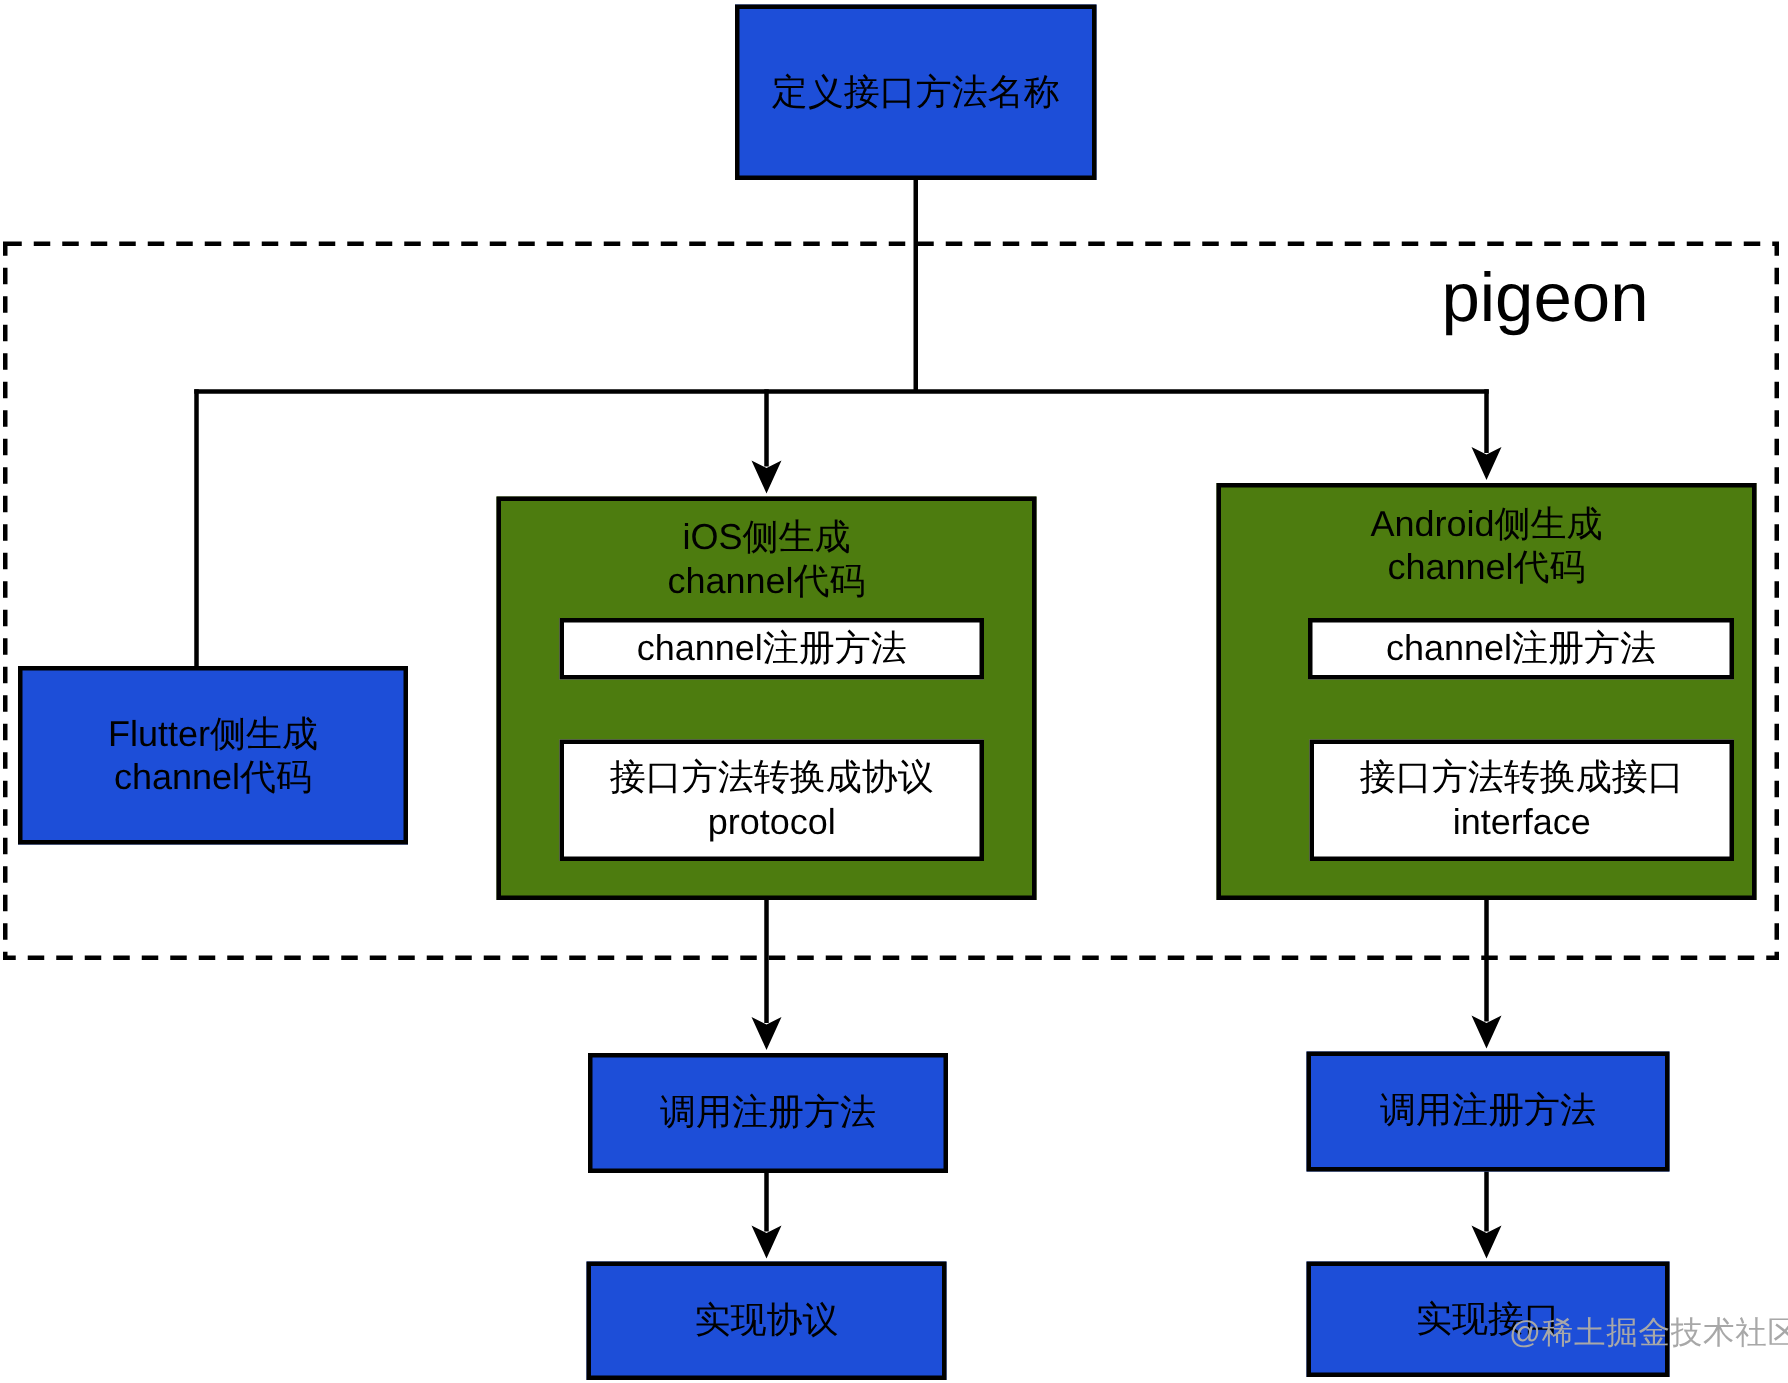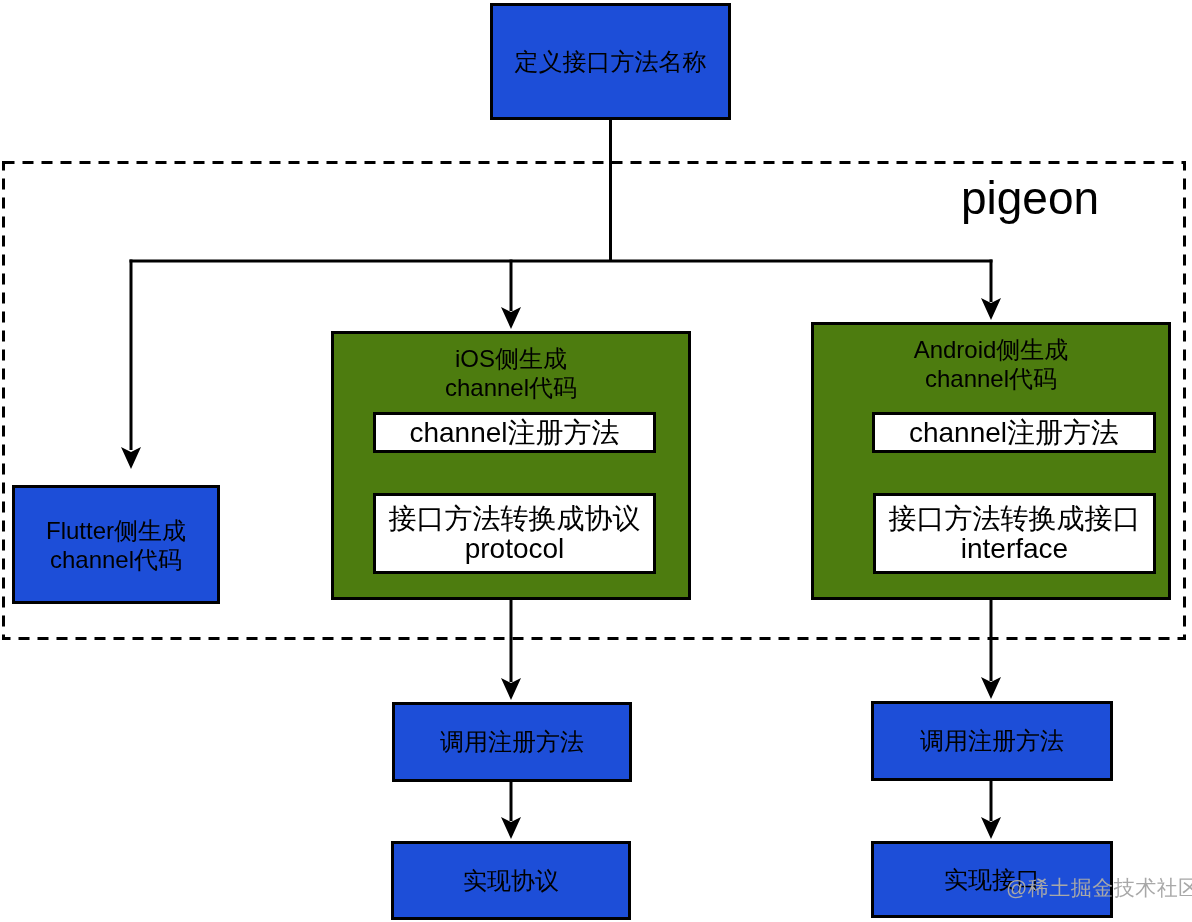--- a/index.html
+++ b/index.html
@@ -56,21 +56,21 @@
   .inner-box {
     position: absolute;
     border: 3px solid #000000;
     background: #ffffff;
     box-sizing: border-box;
     display: flex;
     flex-direction: column;
     align-items: center;
     justify-content: center;
     text-align: center;
-    font-size: 28px;
+    font-size: 24px;
     line-height: 30px;
   }
   .pigeon-label {
     position: absolute;
     left: 930px;
     top: 172px;
     width: 200px;
     text-align: center;
     font-size: 46px;
     line-height: 1.15;
@@ -83,21 +83,21 @@
     width: 190px;
     font-size: 21px;
     letter-spacing: 0.5px;
     color: #a8a8a8;
     z-index: 6;
     white-space: nowrap;
   }
 
   
   #top-box          { left: 490px; top: 3px;   width: 241px; height: 117px; }
-  #flutter-box      { left: 12px;  top: 485px; width: 208px; height: 119px; line-height: 29px; align-items: center; }
+  #flutter-box      { left: 12px;  top: 444px; width: 260px; height: 119px; line-height: 29px; align-items: center; }
   #ios-box          { left: 331px; top: 331px; width: 360px; height: 269px; }
   #ios-inner-a      { left: 39px;  top: 78px;  width: 283px; height: 41px; }
   #ios-inner-b      { left: 39px;  top: 159px; width: 283px; height: 81px; }
   #android-box      { left: 811px; top: 322px; width: 360px; height: 278px; }
   #android-inner-a  { left: 58px;  top: 87px;  width: 284px; height: 41px; }
   #android-inner-b  { left: 59px;  top: 168px; width: 283px; height: 81px; }
   #ios-call-box     { left: 392px; top: 702px; width: 240px; height: 80px; }
   #ios-impl-box     { left: 391px; top: 841px; width: 240px; height: 79px; }
   #android-call-box { left: 871px; top: 701px; width: 242px; height: 80px; }
   #android-impl-box { left: 871px; top: 841px; width: 242px; height: 77px; }

